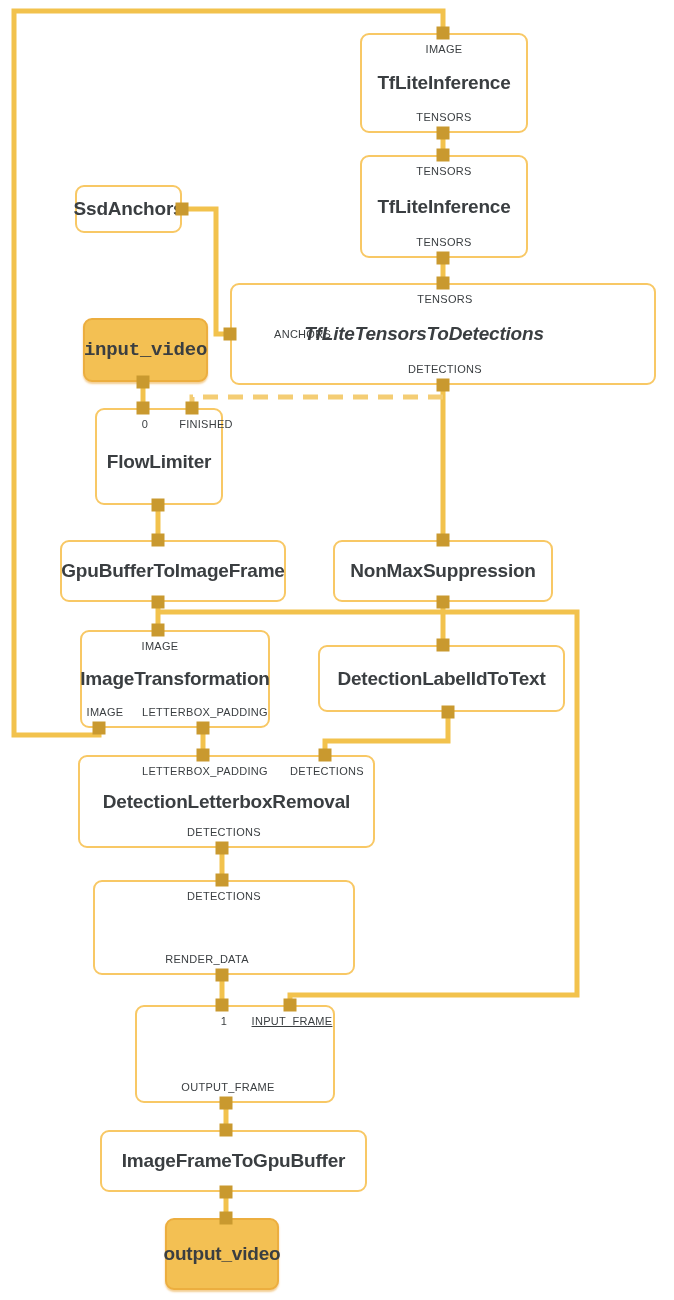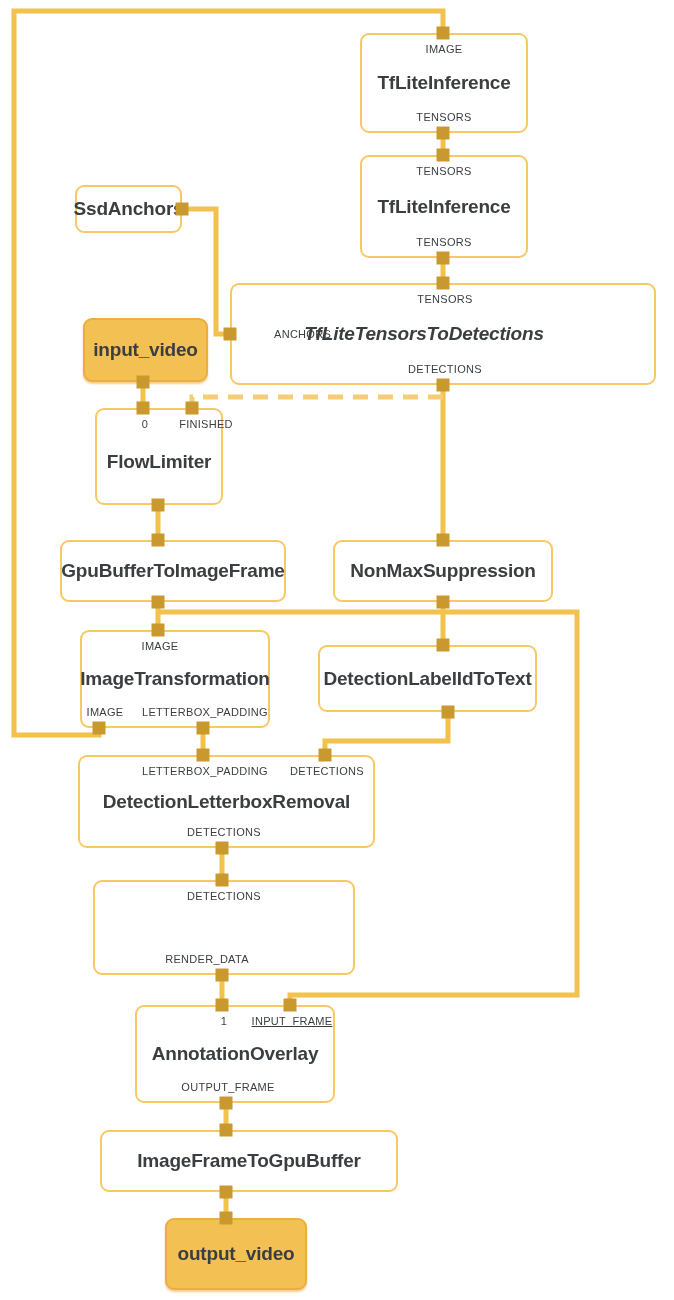--- a/index.html
+++ b/index.html
@@ -106,21 +106,21 @@
     <span class="title">SsdAnchors</span>
   </div>
 
   <div class="node" style="left:230px;top:283px;width:426px;height:102px;">
     <span class="plabel toprow" style="left:213px;">TENSORS</span>
     <span class="plabel leftport" style="left:42px;text-align:center;">ANCHORS</span>
     <span class="title abs" style="left:45.5%;font-style:italic;">TfLiteTensorsToDetections</span>
     <span class="plabel bottomrow" style="left:213px;">DETECTIONS</span>
   </div>
 
-  <div class="node io center-title" style="left:83px;top:318px;width:125px;height:64px;">
+  <div class="node io center-title" style="left:83px;top:318px;width:125px;height:64px;font-family:Liberation Mono, monospace;">
     <span class="title">input_video</span>
   </div>
 
   <div class="node" style="left:95px;top:408px;width:128px;height:97px;">
     <span class="plabel toprow" style="left:48px;">0</span>
     <span class="plabel toprow" style="left:109px;">FINISHED</span>
     <span class="title abs" style="top:56%;">FlowLimiter</span>
   </div>
 
   <div class="node center-title" style="left:60px;top:540px;width:226px;height:62px;">
@@ -131,48 +131,47 @@
     <span class="title">NonMaxSuppression</span>
   </div>
 
   <div class="node" style="left:80px;top:630px;width:190px;height:98px;">
     <span class="plabel toprow" style="left:78px;">IMAGE</span>
     <span class="title abs">ImageTransformation</span>
     <span class="plabel bottomrow" style="left:23px;">IMAGE</span>
     <span class="plabel bottomrow" style="left:123px;">LETTERBOX_PADDING</span>
   </div>
 
-  <div class="node center-title" style="left:318px;top:645px;width:219px;height:67px;">
+  <div class="node center-title" style="left:318px;top:645px;width:247px;height:67px;">
     <span class="title">DetectionLabelIdToText</span>
   </div>
 
   <div class="node" style="left:78px;top:755px;width:297px;height:93px;">
     <span class="plabel toprow" style="left:125px;">LETTERBOX_PADDING</span>
     <span class="plabel toprow" style="left:247px;">DETECTIONS</span>
     <span class="title abs">DetectionLetterboxRemoval</span>
     <span class="plabel bottomrow" style="left:144px;">DETECTIONS</span>
   </div>
 
   <div class="node" style="left:93px;top:880px;width:262px;height:95px;">
     <span class="plabel toprow" style="left:129px;">DETECTIONS</span>
     <span class="plabel bottomrow" style="left:112px;">RENDER_DATA</span>
   </div>
 
   <div class="node" style="left:135px;top:1005px;width:200px;height:98px;">
     <span class="plabel toprow" style="left:87px;">1</span>
     <span class="plabel toprow" style="left:155px;text-decoration:underline;">INPUT_FRAME</span>
-    <span class="title abs">AnnotationOverlay</span>
     <span class="plabel bottomrow" style="left:91px;">OUTPUT_FRAME</span>
   </div>
 
-  <div class="node center-title" style="left:100px;top:1130px;width:298px;height:62px;">
+  <div class="node center-title" style="left:100px;top:1130px;width:267px;height:62px;">
     <span class="title">ImageFrameToGpuBuffer</span>
   </div>
 
-  <div class="node io center-title" style="left:165px;top:1218px;width:142px;height:72px;">
+  <div class="node io center-title" style="left:165px;top:1218px;width:114px;height:72px;">
     <span class="title">output_video</span>
   </div>
 
   <svg class="layer ports" width="674" height="1300">
     <rect class="port" x="436.5" y="26.5" width="13" height="13"></rect>
     <rect class="port" x="436.5" y="126.5" width="13" height="13"></rect>
     <rect class="port" x="436.5" y="148.5" width="13" height="13"></rect>
     <rect class="port" x="436.5" y="251.5" width="13" height="13"></rect>
     <rect class="port" x="436.5" y="276.5" width="13" height="13"></rect>
     <rect class="port" x="175.5" y="202.5" width="13" height="13"></rect>

